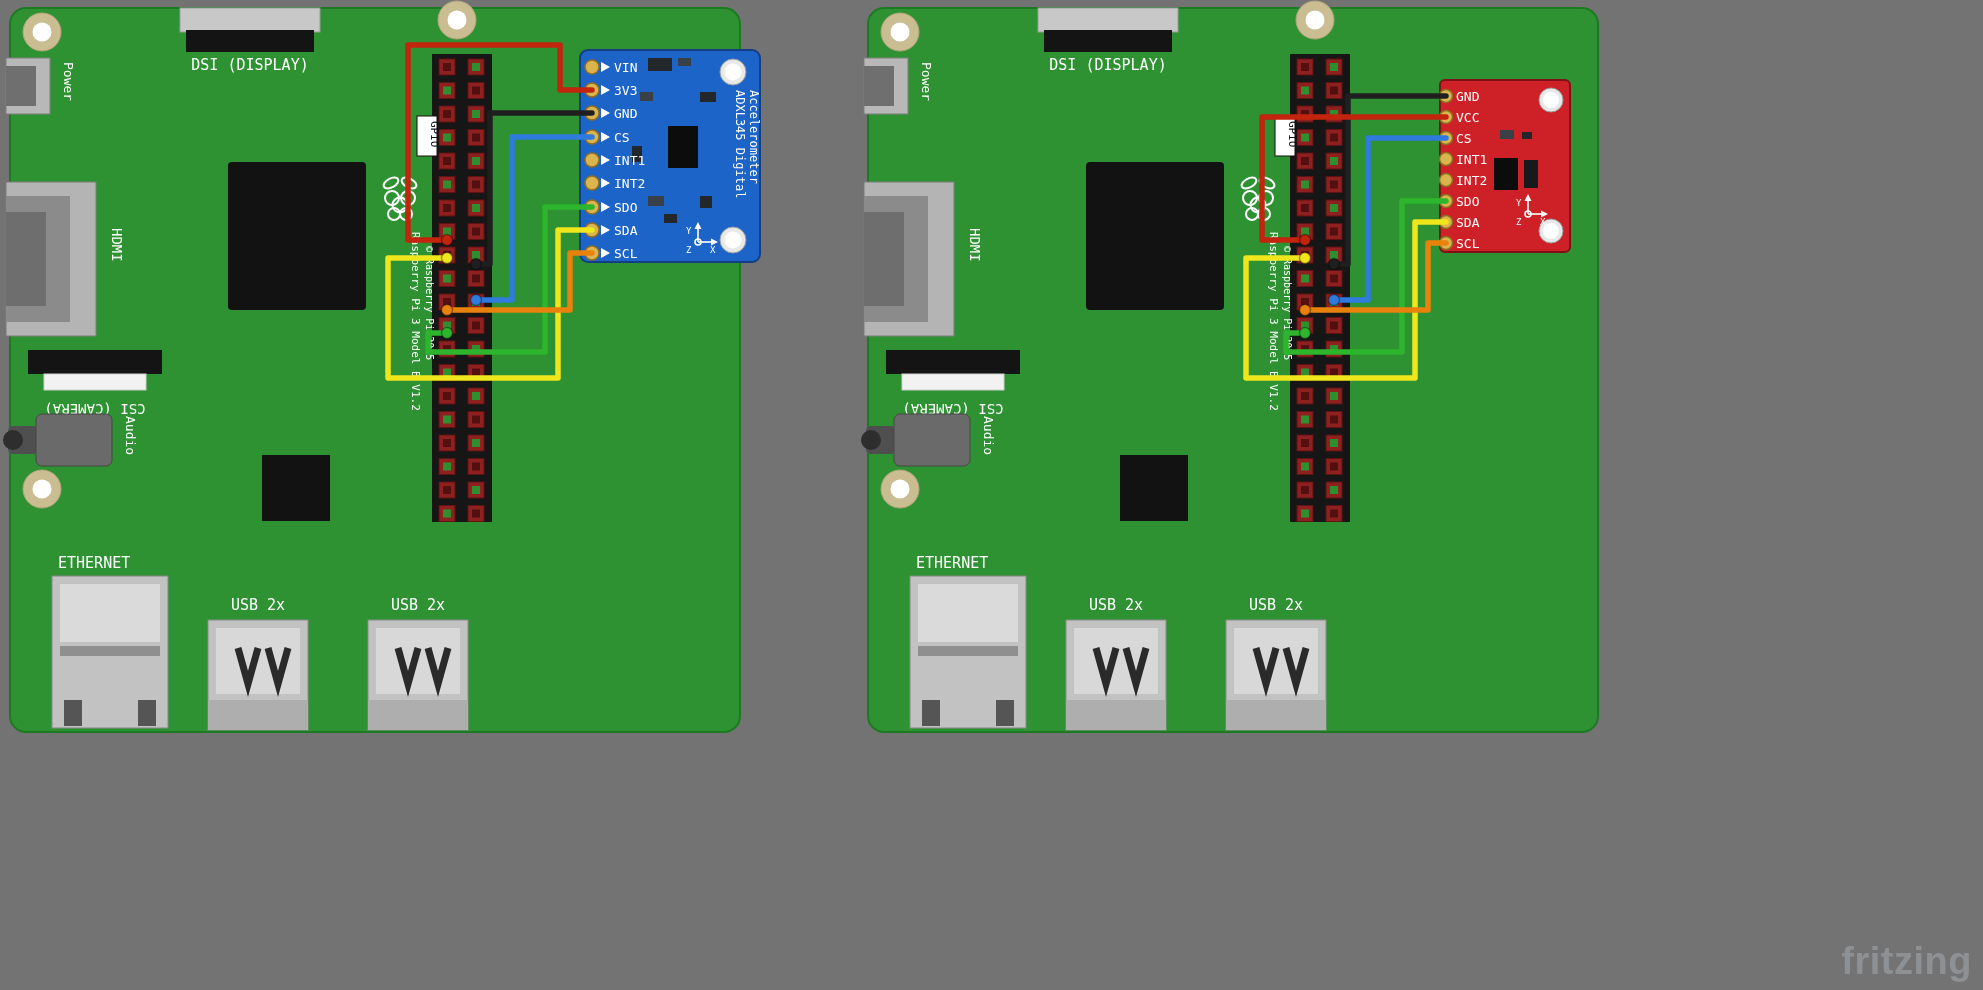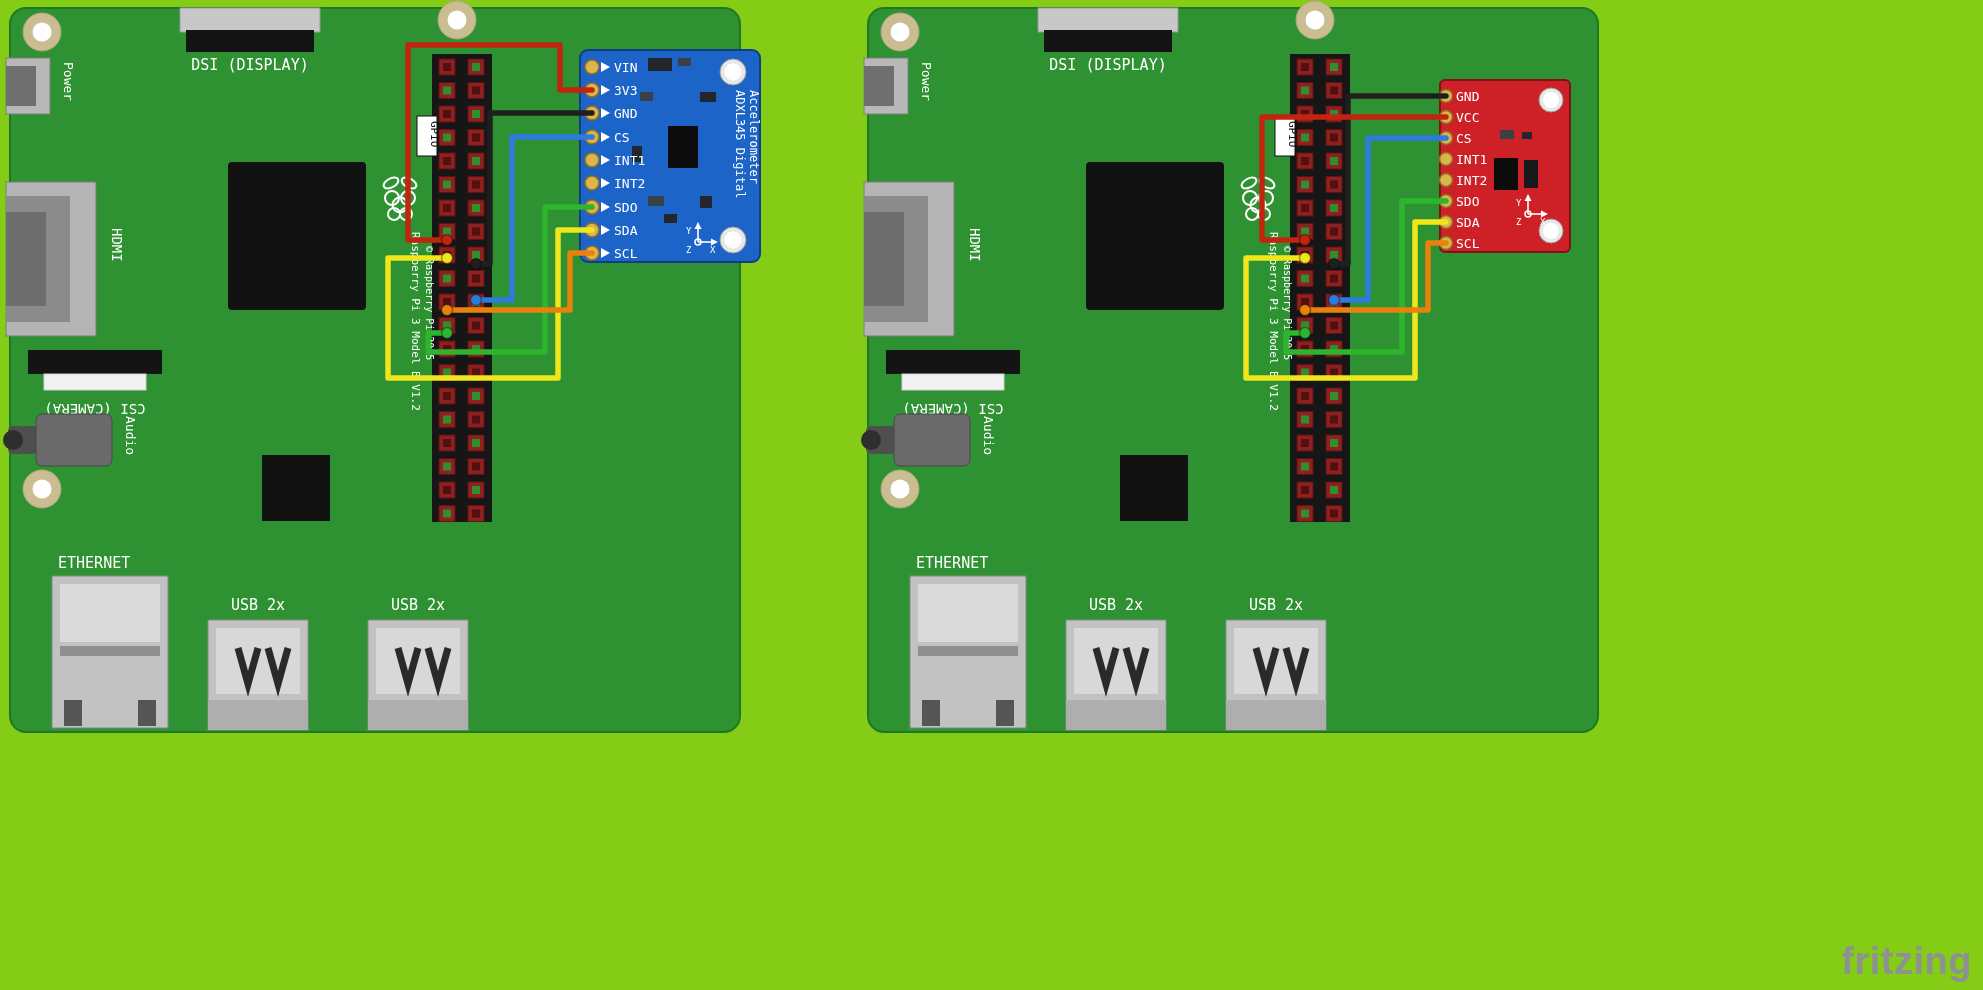--- a/index.html
+++ b/index.html
@@ -1,16 +1,16 @@
 <!DOCTYPE html>
 <html><head>
 <meta charset="utf-8">
 <style>
   html,body{margin:0;padding:0;background:#ffffff;}
-  .stage{position:relative;width:1983px;height:990px;background:#84cc16;overflow:hidden;}
+  .stage{position:relative;width:1983px;height:990px;background:#737373;overflow:hidden;}
   svg{display:block;}
   .silk{font-family:"DejaVu Sans Mono",monospace;fill:#ffffff;}
   .silk-dark{font-family:"DejaVu Sans Mono",monospace;fill:#111111;}
   .wire{fill:none;stroke-width:5.5;stroke-linecap:round;stroke-linejoin:round;}
   .wire-dot{stroke:rgba(0,0,0,0.35);stroke-width:1.5;}
   .pad{fill:#dcb44e;stroke:#8f6d22;stroke-width:1.5;}
   .bb-label{font:13px "DejaVu Sans Mono",monospace;fill:#ffffff;}
   .axis{stroke:#ffffff;stroke-width:1.6;fill:none;}
   .axis-label{font:9px "DejaVu Sans Mono",monospace;fill:#ffffff;}
   .watermark{font:bold 38px "Liberation Sans",sans-serif;fill:#8e9193;letter-spacing:0.5px;}

